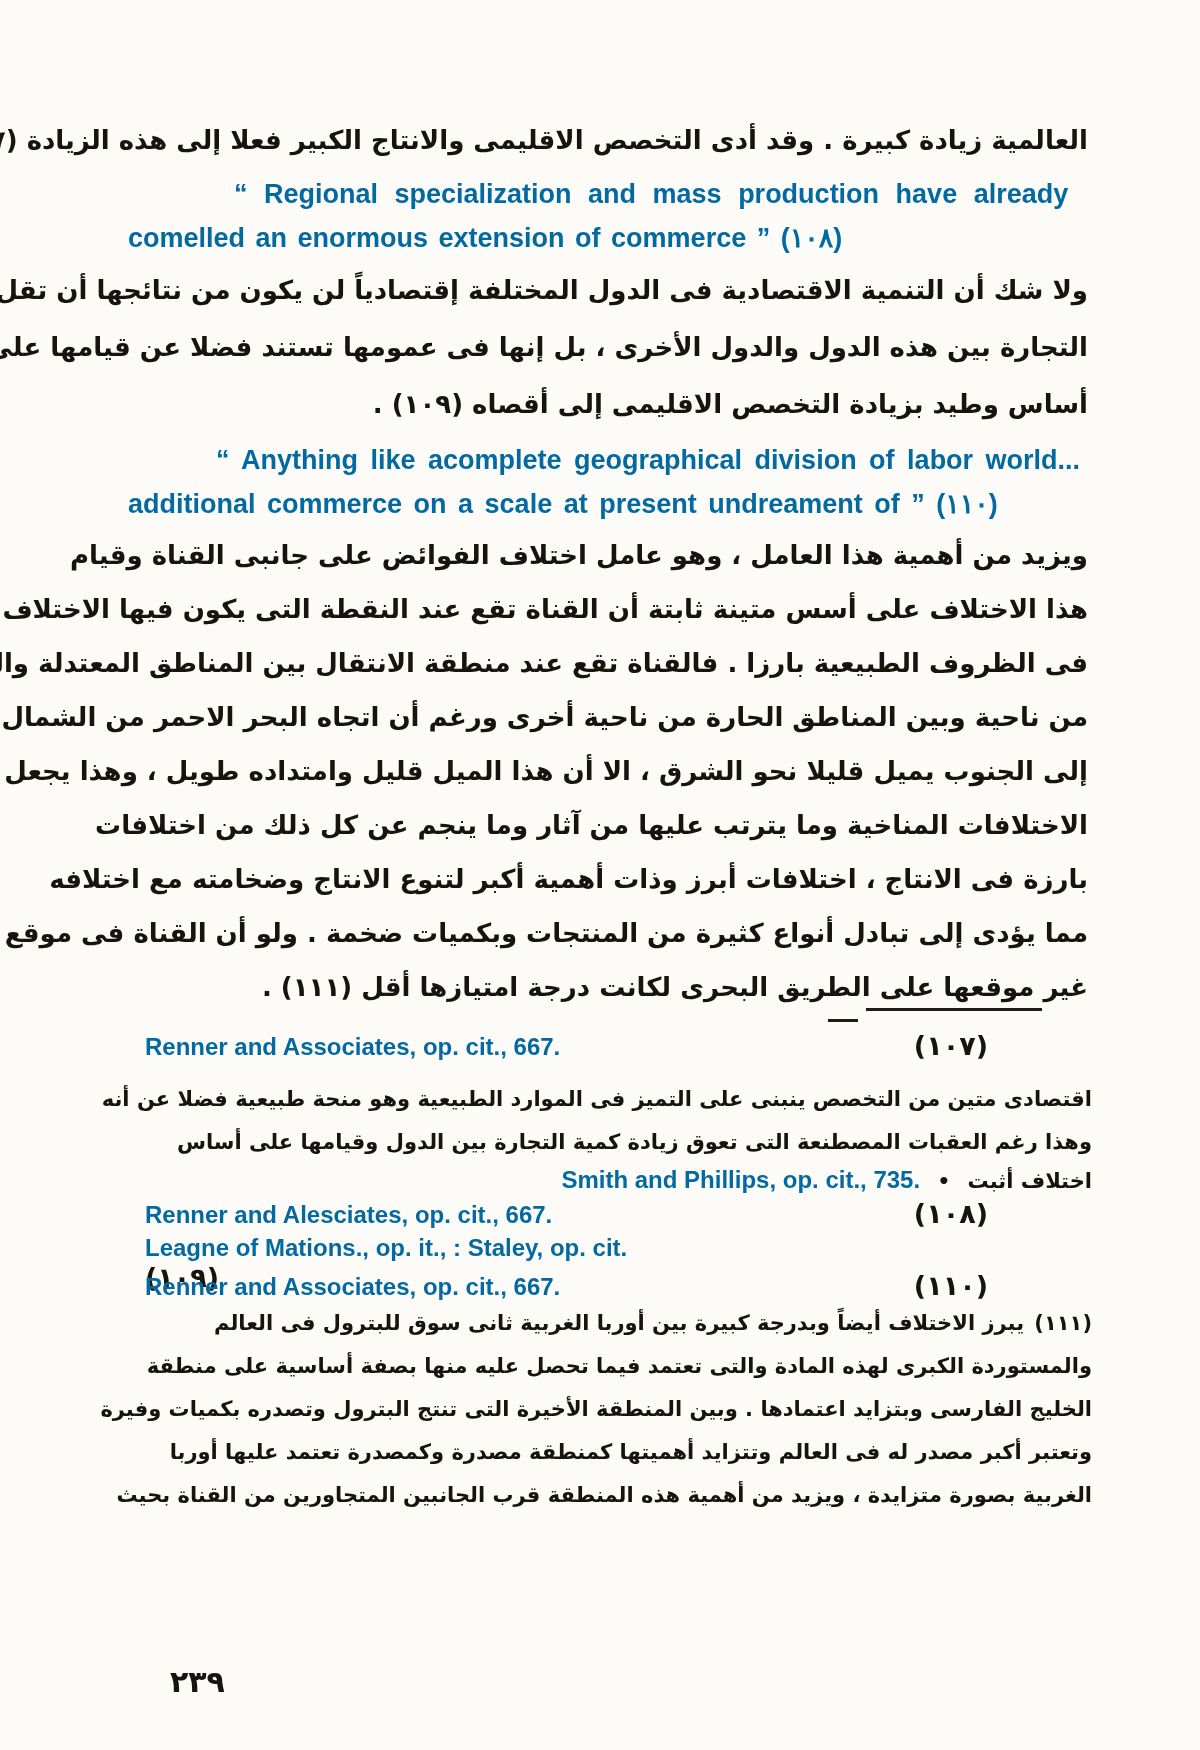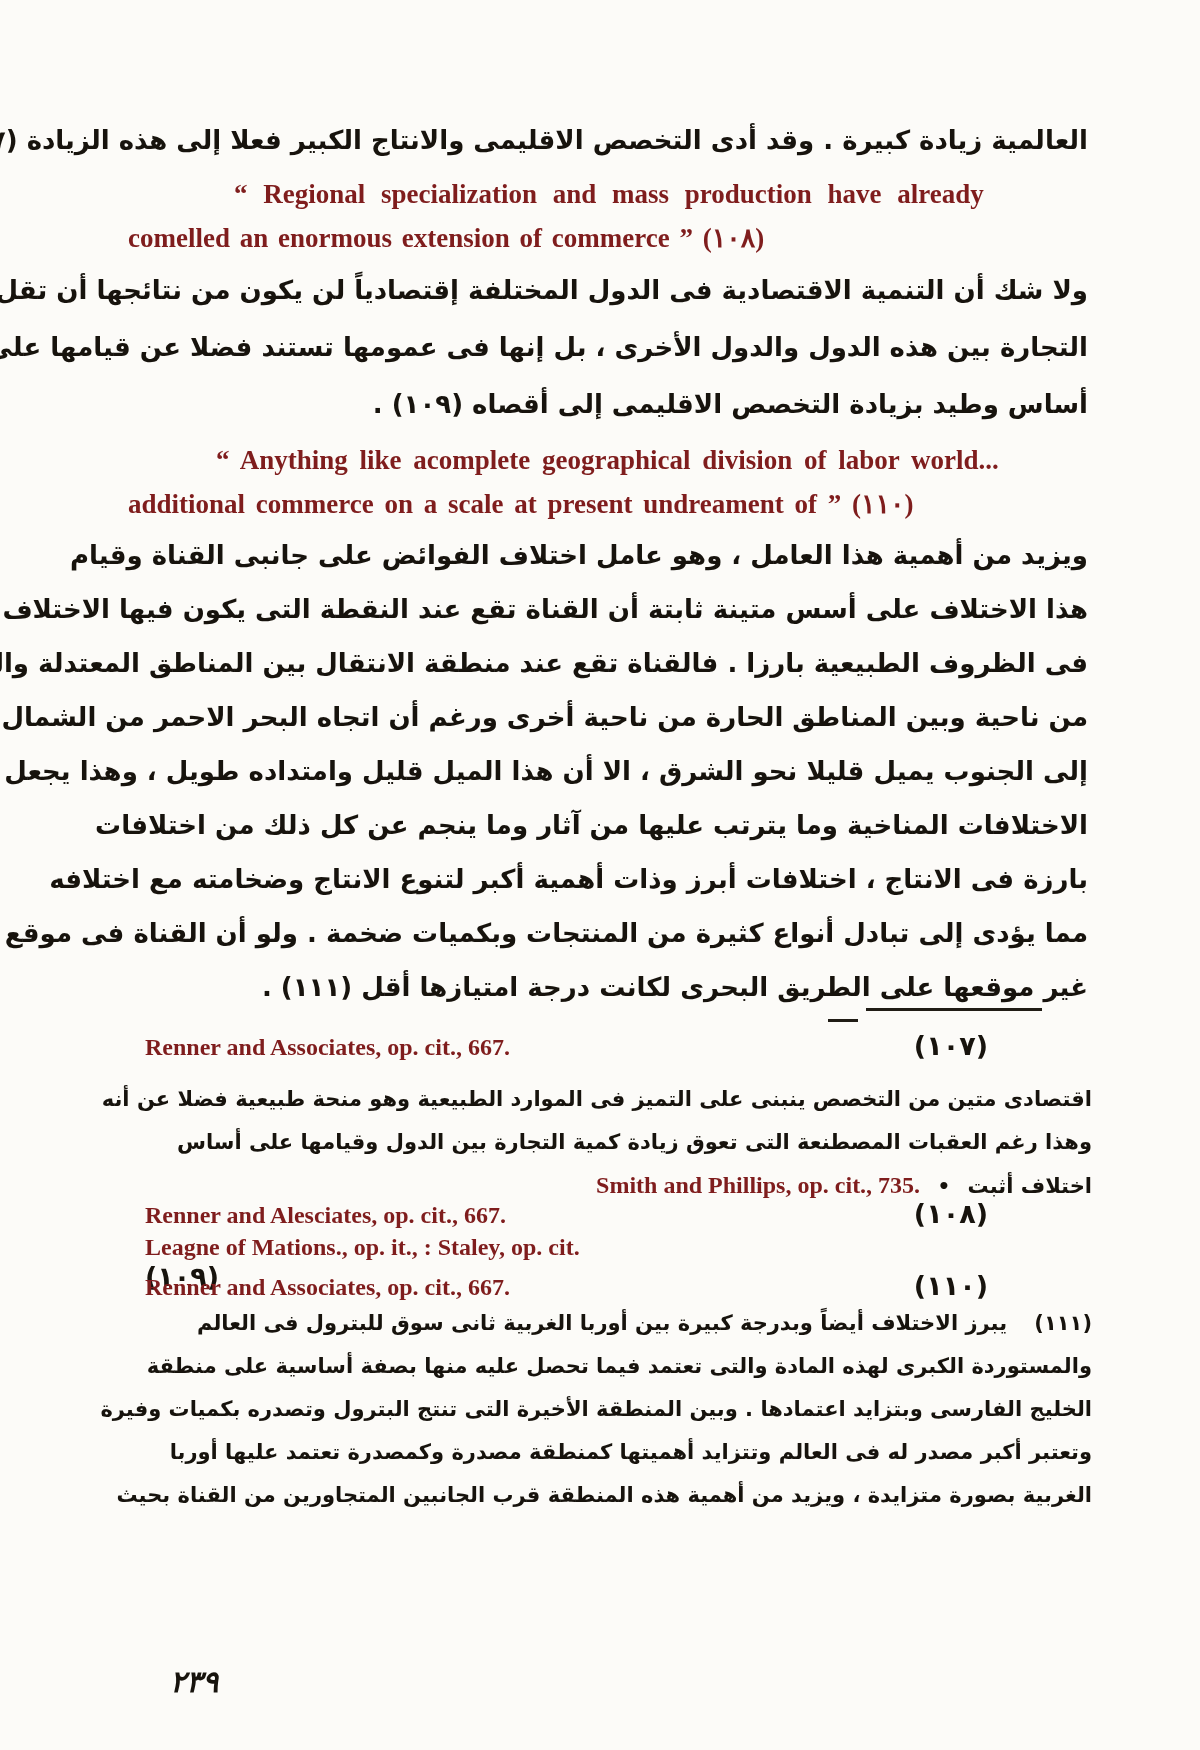--- a/index.html
+++ b/index.html
@@ -13,22 +13,22 @@
   .ar {
     font-family:"DejaVu Sans", sans-serif;
     direction:rtl; unicode-bidi:isolate;
     text-align:right; white-space:nowrap;
     font-weight:bold; color:#17130d;
   }
   .main-ar { font-size:26px; }
   .fn-ar   { font-size:21px; }
   
   .en {
-    font-family:Liberation Serif, serif;
-    font-weight:bold; white-space:nowrap; color:#7f1d1d;
+    font-family:Liberation Sans, sans-serif;
+    font-weight:bold; white-space:nowrap; color:#0369a1;
   }
   .quote-en { font-size:27px; }
   .fn-en    { font-size:24px; }
 
   .abs { position:absolute; }
 
   #opening      { top:116px;  left:110px; right:112px; line-height:48px; }
   #quote1       { top:172px;  left:128px; right:110px; }
   #quote1 .l1   { padding-left:106px; word-spacing:9px; line-height:44px; }
   #quote1 .l2   { word-spacing:3px; line-height:44px; }
@@ -48,29 +48,29 @@
     display:flex; justify-content:space-between; align-items:baseline;
   }
   .fn-num { font-size:27px;text-align:center; }
   #fn107-row { top:1030px; }
   #fn108-row { top:1198px; }
   #fn109-row { top:1234px;flex-direction:column; }
   #fn110-row { top:1270px; }
 
   #fn107-text { top:1078px; left:115px; right:108px; }
   #fn107-text .line { line-height:43px; }
-  #fn107-text .mixed { line-height:43px; }
+  #fn107-text .mixed { line-height:31px; }
   #fn107-text .mixed .en { font-size:24px; }
   #fn107-text .mixed .dot { display:inline-block; margin:0 10px; font-size:20px; }
 
   #fn111 { top:1302px; left:115px; right:108px; }
   #fn111 .line { line-height:43px; }
-  #fn111 .marker { margin-left:20px; }
+  #fn111 .marker { margin-left:3px; }
 
-  #page-num { top:1664px; left:170px; font-size:30px; letter-spacing:2px;font-style:italic; }
+  #page-num { top:1664px; left:170px; font-size:30px; letter-spacing:2px; }
 </style>
 </head>
 <body>
 
 <div class="page">
 
   <div id="opening" class="abs ar main-ar">العالمية زيادة كبيرة . وقد أدى التخصص الاقليمى والانتاج الكبير فعلا إلى هذه الزيادة (١٠٧)</div>
 
   <div id="quote1" class="abs">
     <div class="en quote-en l1">“ Regional specialization and mass production have already</div>

